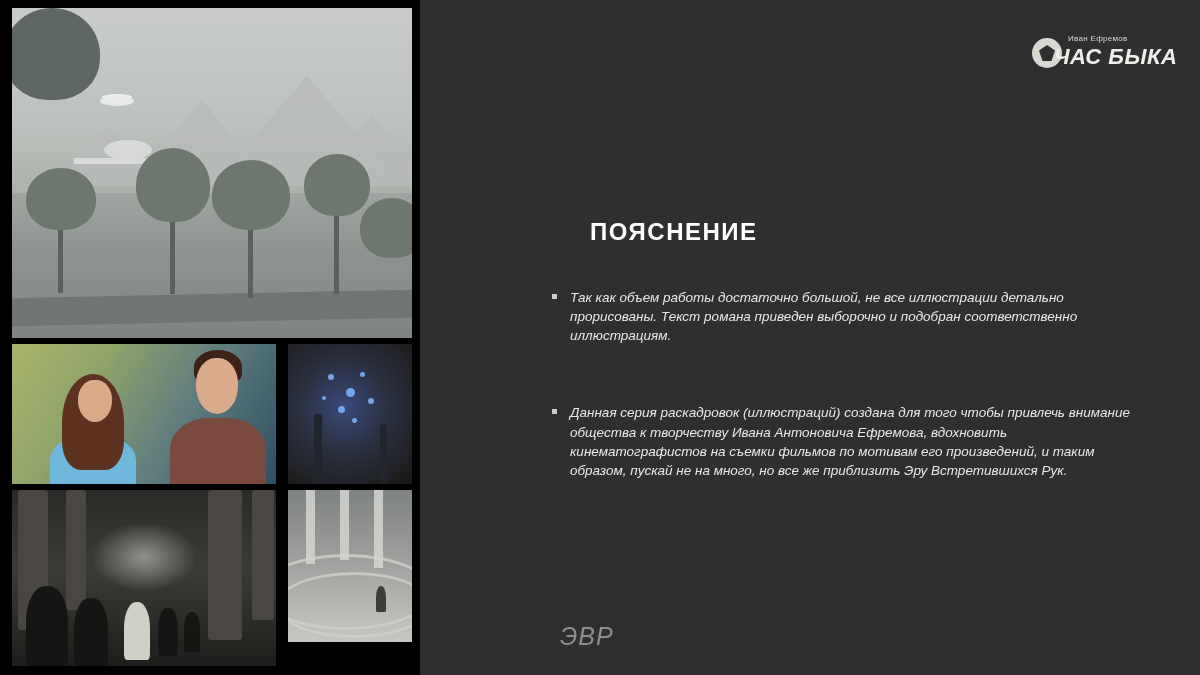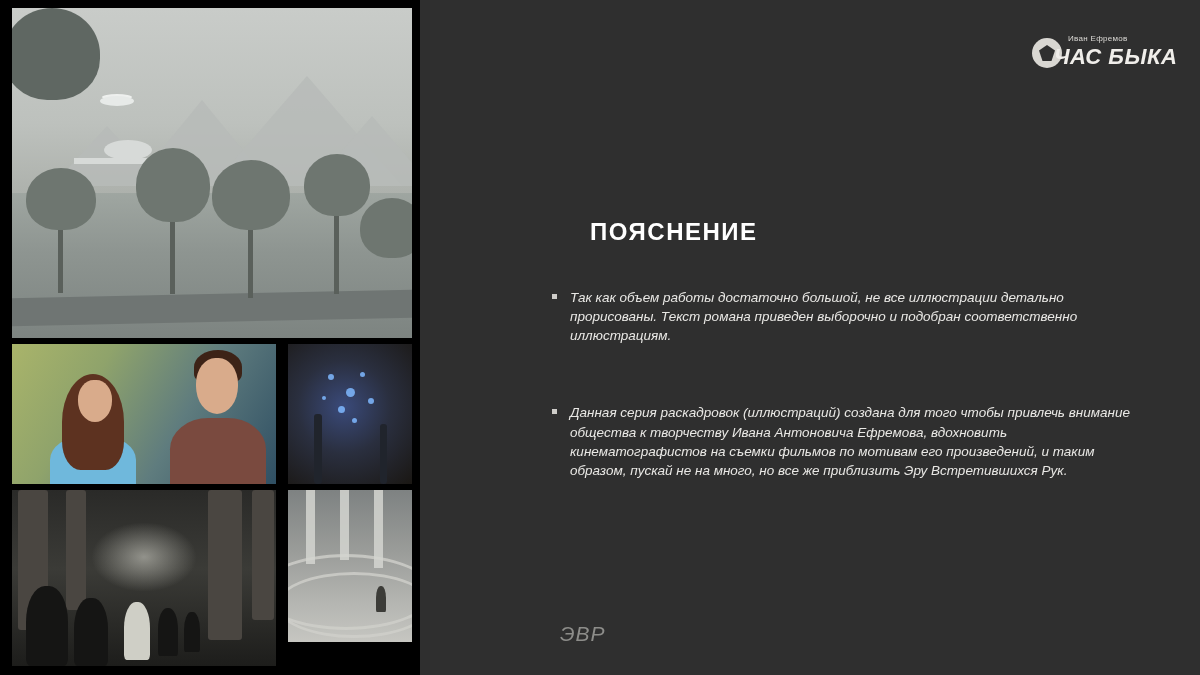--- a/index.html
+++ b/index.html
@@ -235,21 +235,21 @@
     content: "";
     position: absolute;
     left: 2px; top: 6px;
     width: 5px; height: 5px;
     background: #cfcdc9;
   }
 
   .footer {
     position: absolute;
     left: 140px; top: 622px;
-    font-size: 21px;
+    font-size: 25px;
     font-style: italic;
     color: #8d8d8a;
     letter-spacing: 1px;
   }
 </style>
 </head>
 <body>
 
 <div class="slide">
 

